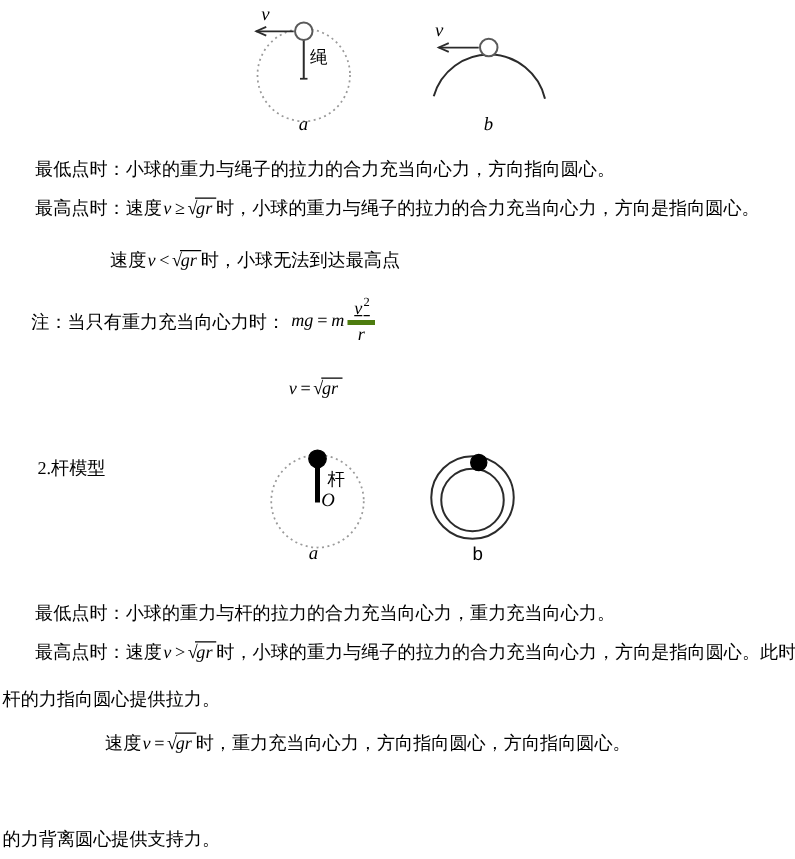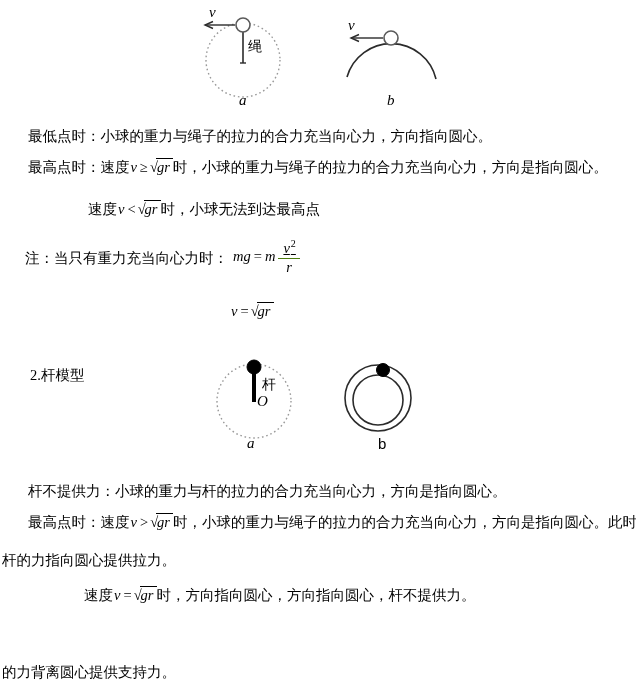--- a/index.html
+++ b/index.html
@@ -17,21 +17,21 @@
   .math{font-family:"Liberation Serif","DejaVu Serif",serif;text-align:center;}
   .math .var{font-style:italic;padding:0 1px;}
   .math .rel{padding:0 2px;font-style:normal;}
   .sqrt{display:inline-block;white-space:nowrap;}
   .rad-sign{font-style:normal;}
   .rad-body{border-top:1px solid #000;margin-left:-2px;padding:0 3px 0 1px;font-style:italic;}
   .frac{
     display:inline-flex;flex-direction:column;align-items:center;
     vertical-align:middle;margin:0 2px;line-height:1.05;
   }
-  .frac .num{border-bottom:1px solid #4d7c0f;padding:0 4px 1px 4px;text-decoration:underline;}
+  .frac .num{border-bottom:4px solid #4d7c0f;padding:0 4px 1px 4px;text-decoration:underline;}
   .frac .den{padding-top:1px;}
   .frac sup{font-size:10px;vertical-align:super;line-height:0;}
   .note-line{display:flex;align-items:center;height:44px;}
   svg{position:absolute;overflow:visible;}
 </style>
 </head>
 <body>
 
 <div class="page">
 
@@ -94,33 +94,33 @@
     <circle cx="188" cy="43" r="33" fill="none" stroke="#2b2b2b" stroke-width="1.6"></circle>
     <circle cx="188" cy="45" r="25" fill="none" stroke="#2b2b2b" stroke-width="1.6"></circle>
     <circle cx="193" cy="15" r="6.5" fill="#000000" stroke="#000000"></circle>
   </svg>
   <span class="fig-label" style="left:262px;top:377px;font-size:14px;">杆</span>
   <span class="fig-label it" style="left:257px;top:394px;">O</span>
   <span class="fig-label it" style="left:247px;top:436px;">a</span>
   <span class="fig-label" style="left:378px;top:436px;font-family:'Liberation Sans','DejaVu Sans',sans-serif;">b</span>
 
   <div class="line" style="left:28px;top:481px;">
-    <span>杆不提供力：小球的重力与杆的拉力的合力充当向心力，方向是指向圆心。</span>
+    <span>最低点时：小球的重力与杆的拉力的合力充当向心力，重力充当向心力。</span>
   </div>
 
   <div class="line" style="left:28px;top:512px;">
     <span>最高点时：速度</span><span class="math"><span class="var">v</span><span class="rel">&gt;</span><span class="sqrt"><span class="rad-sign">√</span><span class="rad-body">gr</span></span></span><span>时，小球的重力与绳子的拉力的合力充当向心力，方向是指向圆心。此时</span>
   </div>
 
   <div class="line" style="left:2px;top:550px;">
     <span>杆的力指向圆心提供拉力。</span>
   </div>
 
   <div class="line" style="left:84px;top:585px;">
-    <span>速度</span><span class="math"><span class="var">v</span><span class="rel">=</span><span class="sqrt"><span class="rad-sign">√</span><span class="rad-body">gr</span></span></span><span>时，方向指向圆心，方向指向圆心，杆不提供力。</span>
+    <span>速度</span><span class="math"><span class="var">v</span><span class="rel">=</span><span class="sqrt"><span class="rad-sign">√</span><span class="rad-body">gr</span></span></span><span>时，重力充当向心力，方向指向圆心，方向指向圆心。</span>
   </div>
 
 
   <div class="line" style="left:2px;top:662px;">
     <span>的力背离圆心提供支持力。</span>
   </div>
 
 </div>
 
 </body></html>

